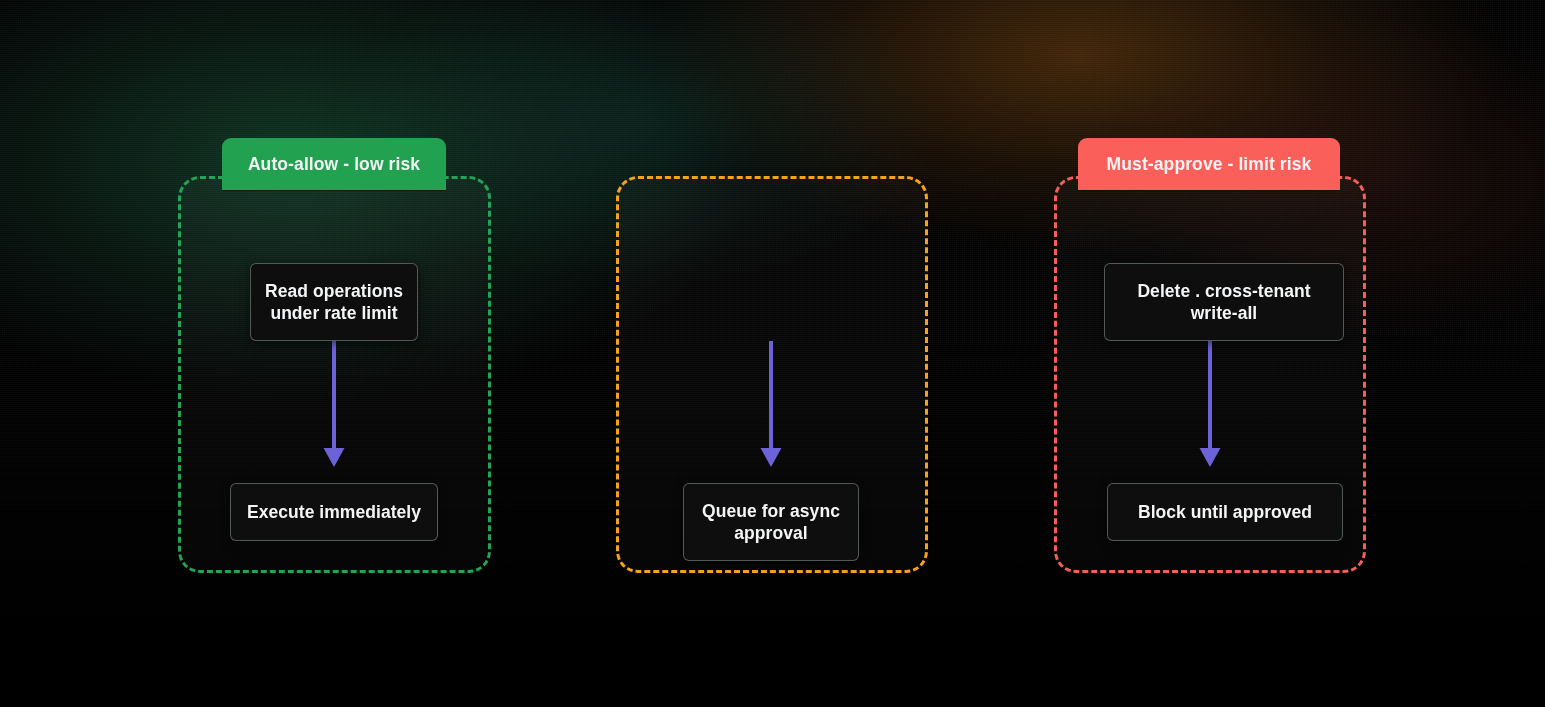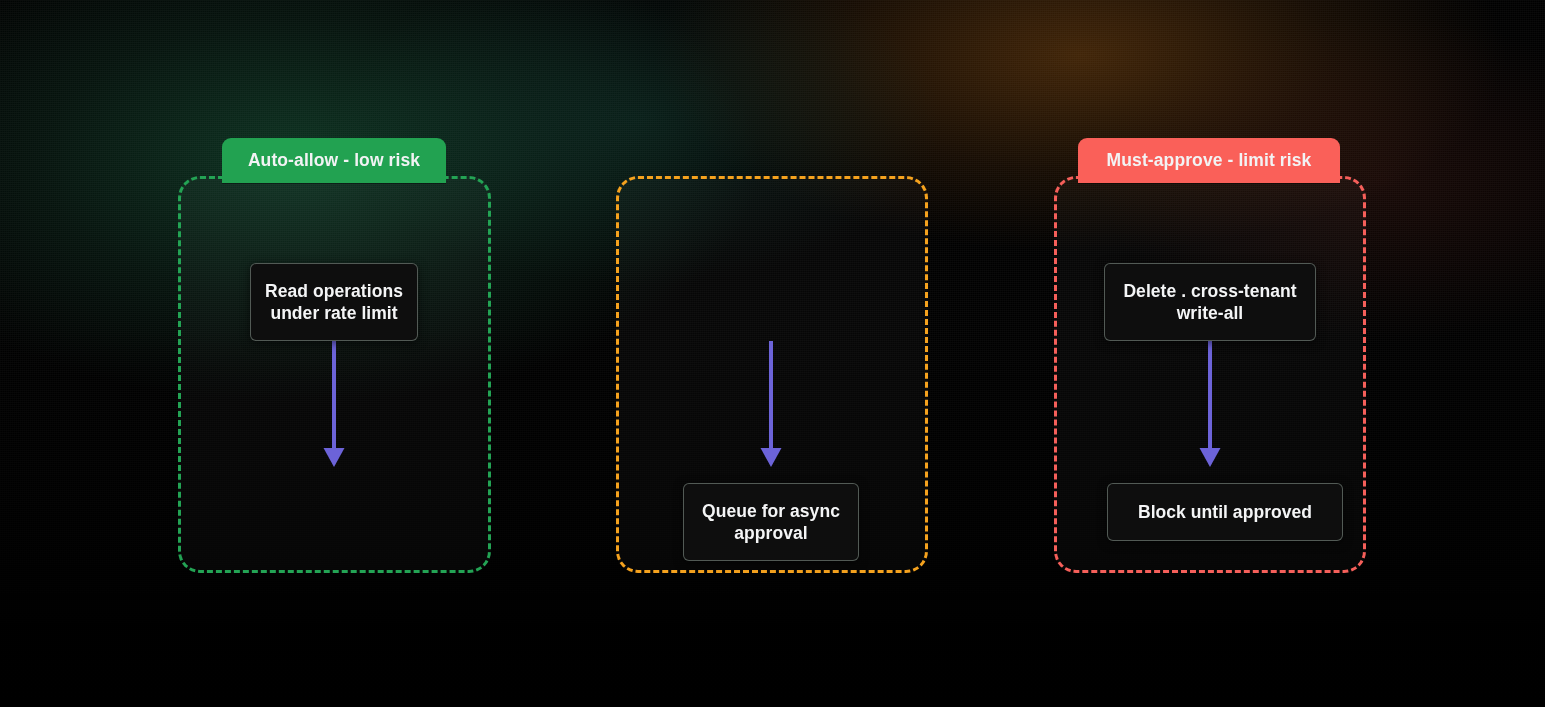--- a/index.html
+++ b/index.html
@@ -77,21 +77,21 @@
     width: 100%;
     height: 397px;
     border-radius: 22px;
     border-style: dashed;
     border-width: 3px;
     background: rgba(255, 255, 255, 0.022);
   }
   .group-header {
     position: absolute;
     top: 0;
-    height: 45px;
+    height: 52px;
     border-radius: 9px 9px 0 0;
     display: flex;
     align-items: center;
     justify-content: center;
     z-index: 4;
     box-shadow: 0 1px 0 rgba(0,0,0,0.35);
   }
   .group-header span {
     font-size: 17.5px;
     font-weight: bold;
@@ -146,20 +146,23 @@
           <span>Auto-allow - low risk</span>
         </div>
         <svg class="arrow" width="26" height="126" viewBox="0 0 26 126" style="left: 143px; top: 203px;">
           <line x1="13" y1="0" x2="13" y2="109" stroke="#6C63D8" stroke-width="4"></line>
           <polygon points="13,126 2.5,107 23.5,107" fill="#6C63D8"></polygon>
         </svg>
         <div class="node" style="left: 72px; top: 125px; width: 168px; height: 78px;">
           <span>Read operations
 under rate limit</span>
         </div>
+        <div class="node" style="left: 52px; top: 345px; width: 208px; height: 58px;">
+          <span>Execute immediately</span>
+        </div>
       </div>
       <div class="group" style="left: 616px; top: 138px; width: 312px; height: 435px;">
         <div class="group-frame" style="border-color: rgb(245, 162, 30);"></div>
         <svg class="arrow" width="26" height="126" viewBox="0 0 26 126" style="left: 142px; top: 203px;">
           <line x1="13" y1="0" x2="13" y2="109" stroke="#6C63D8" stroke-width="4"></line>
           <polygon points="13,126 2.5,107 23.5,107" fill="#6C63D8"></polygon>
         </svg>
         <div class="node" style="left: 67px; top: 345px; width: 176px; height: 78px;">
           <span>Queue for async
 approval</span>
@@ -167,21 +170,21 @@
       </div>
       <div class="group" style="left: 1054px; top: 138px; width: 312px; height: 435px;">
         <div class="group-frame" style="border-color: rgb(245, 95, 90);"></div>
         <div class="group-header" style="left: 24px; width: 262px; background: rgb(250, 96, 89);">
           <span>Must-approve - limit risk</span>
         </div>
         <svg class="arrow" width="26" height="126" viewBox="0 0 26 126" style="left: 143px; top: 203px;">
           <line x1="13" y1="0" x2="13" y2="109" stroke="#6C63D8" stroke-width="4"></line>
           <polygon points="13,126 2.5,107 23.5,107" fill="#6C63D8"></polygon>
         </svg>
-        <div class="node" style="left: 50px; top: 125px; width: 212px; height: 78px;">
+        <div class="node" style="left: 50px; top: 125px; width: 240px; height: 78px;">
           <span>Delete . cross-tenant
 write-all</span>
         </div>
         <div class="node" style="left: 53px; top: 345px; width: 236px; height: 58px;">
           <span>Block until approved</span>
         </div>
       </div>
     </div>
 </div>
 

